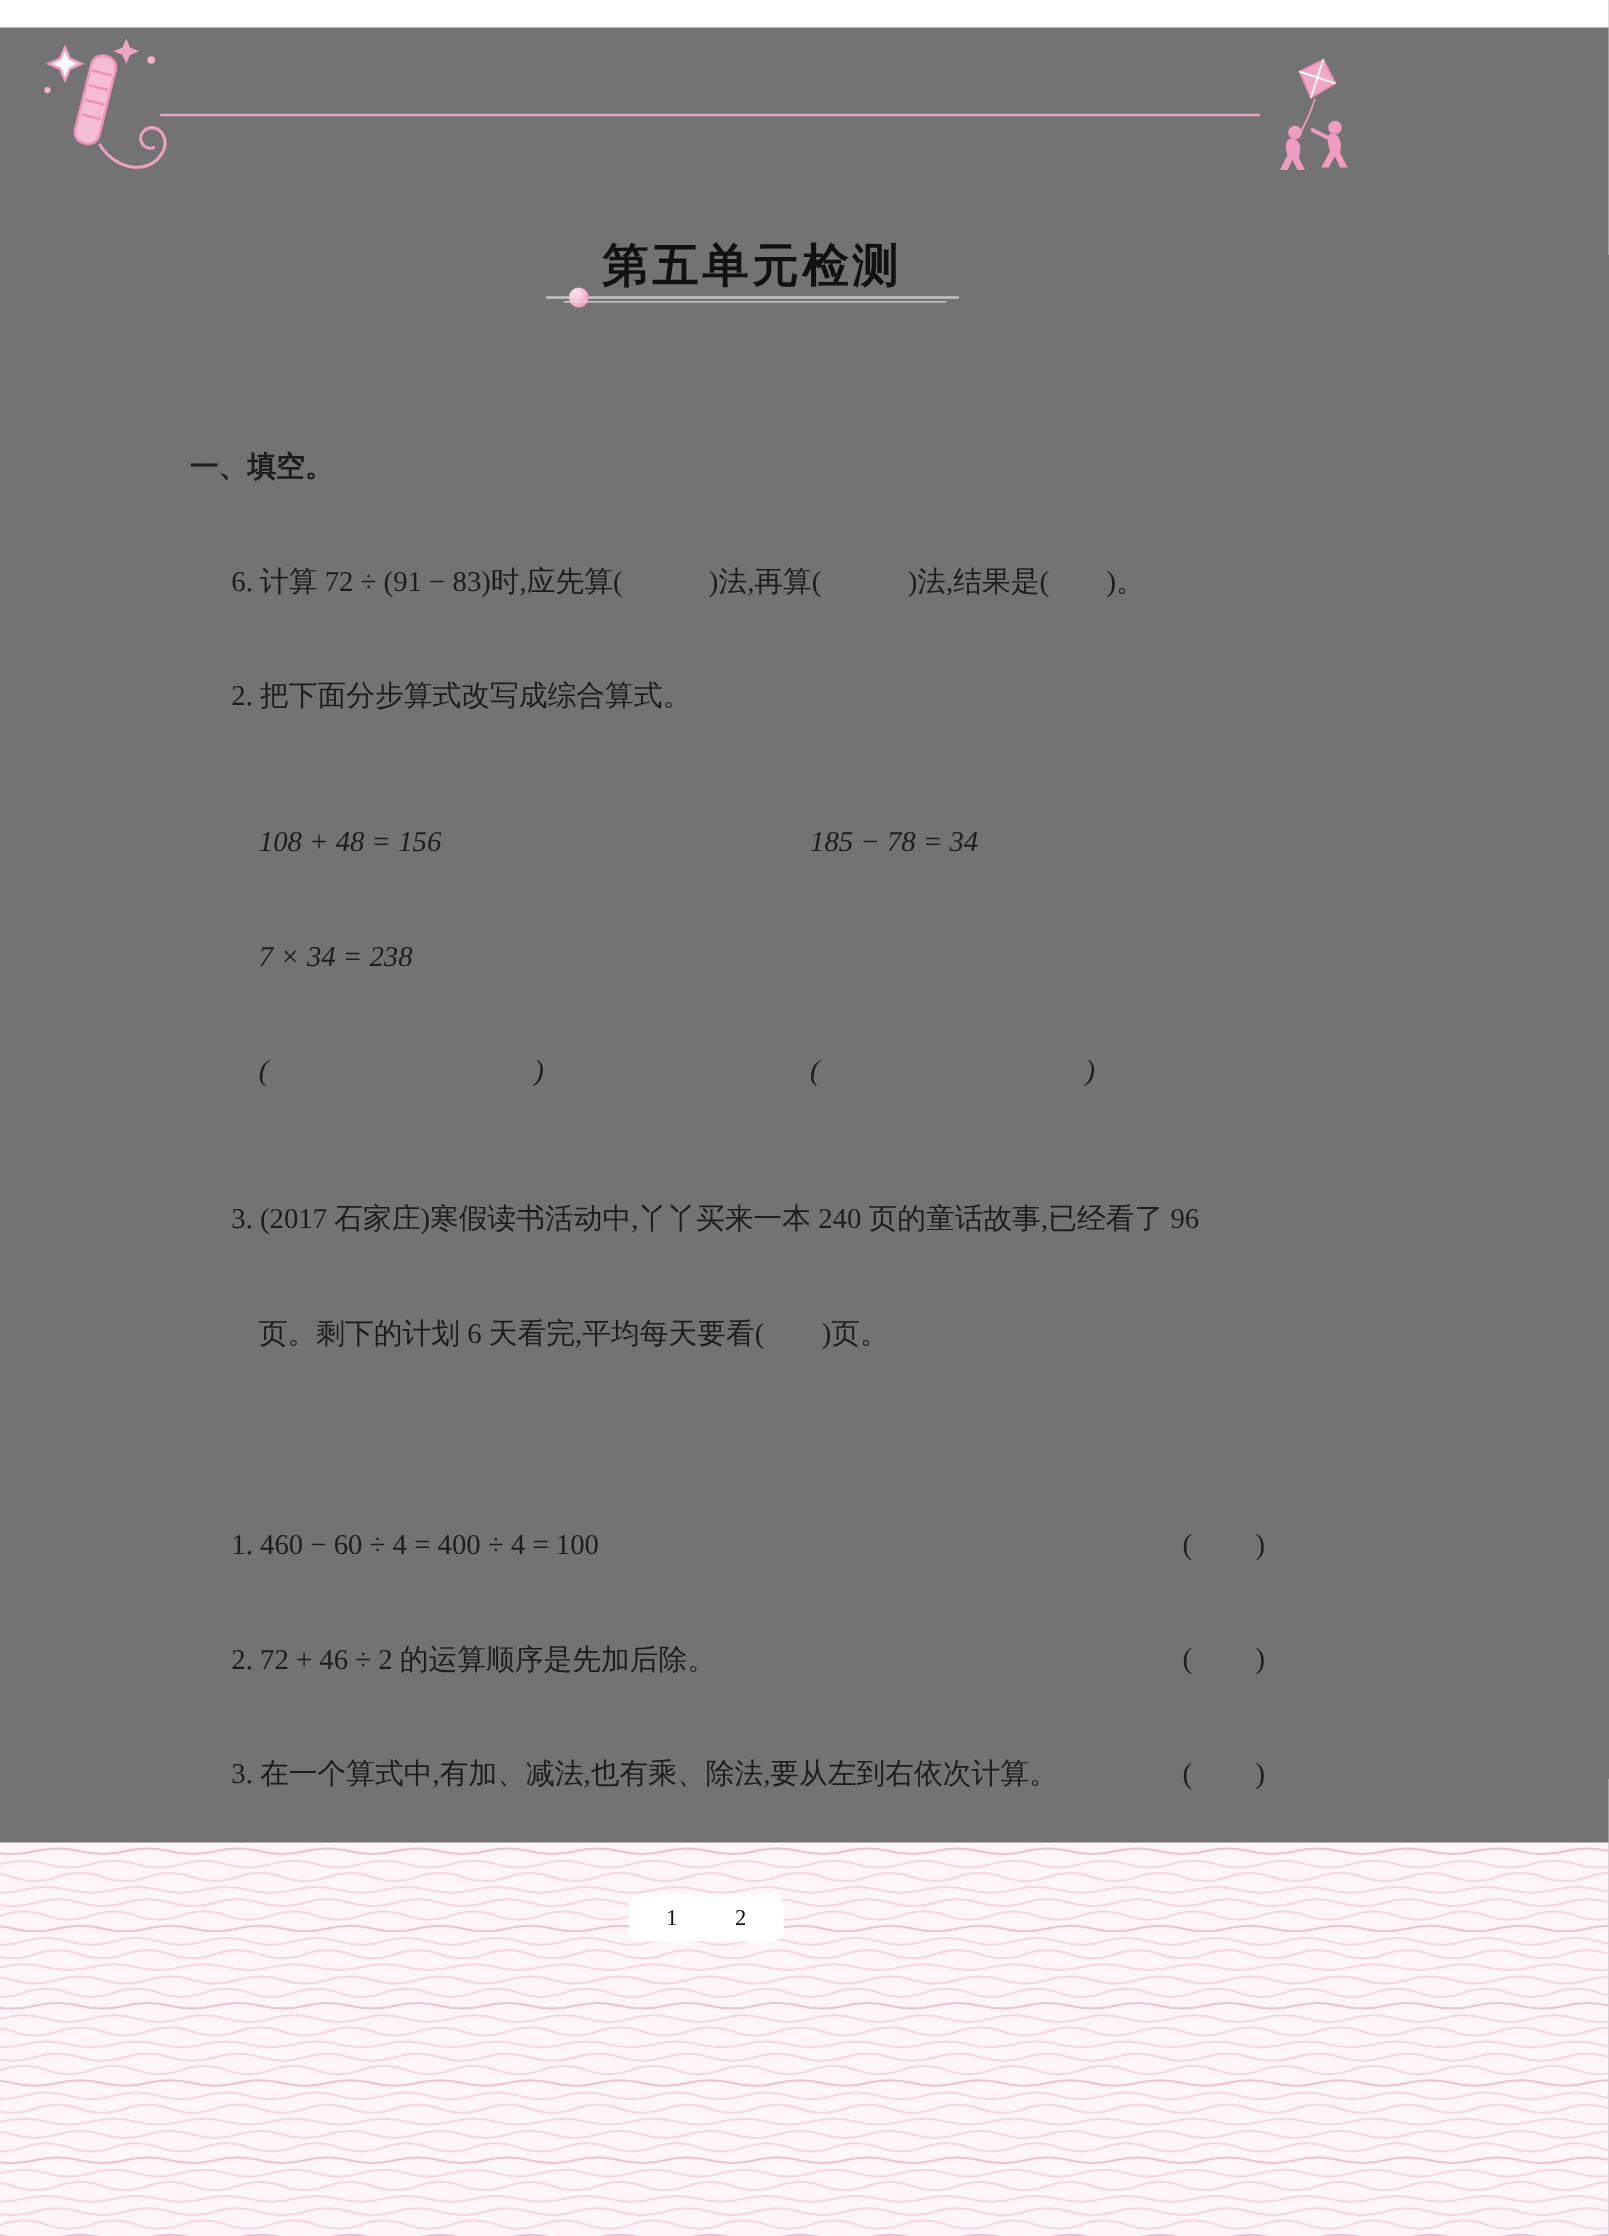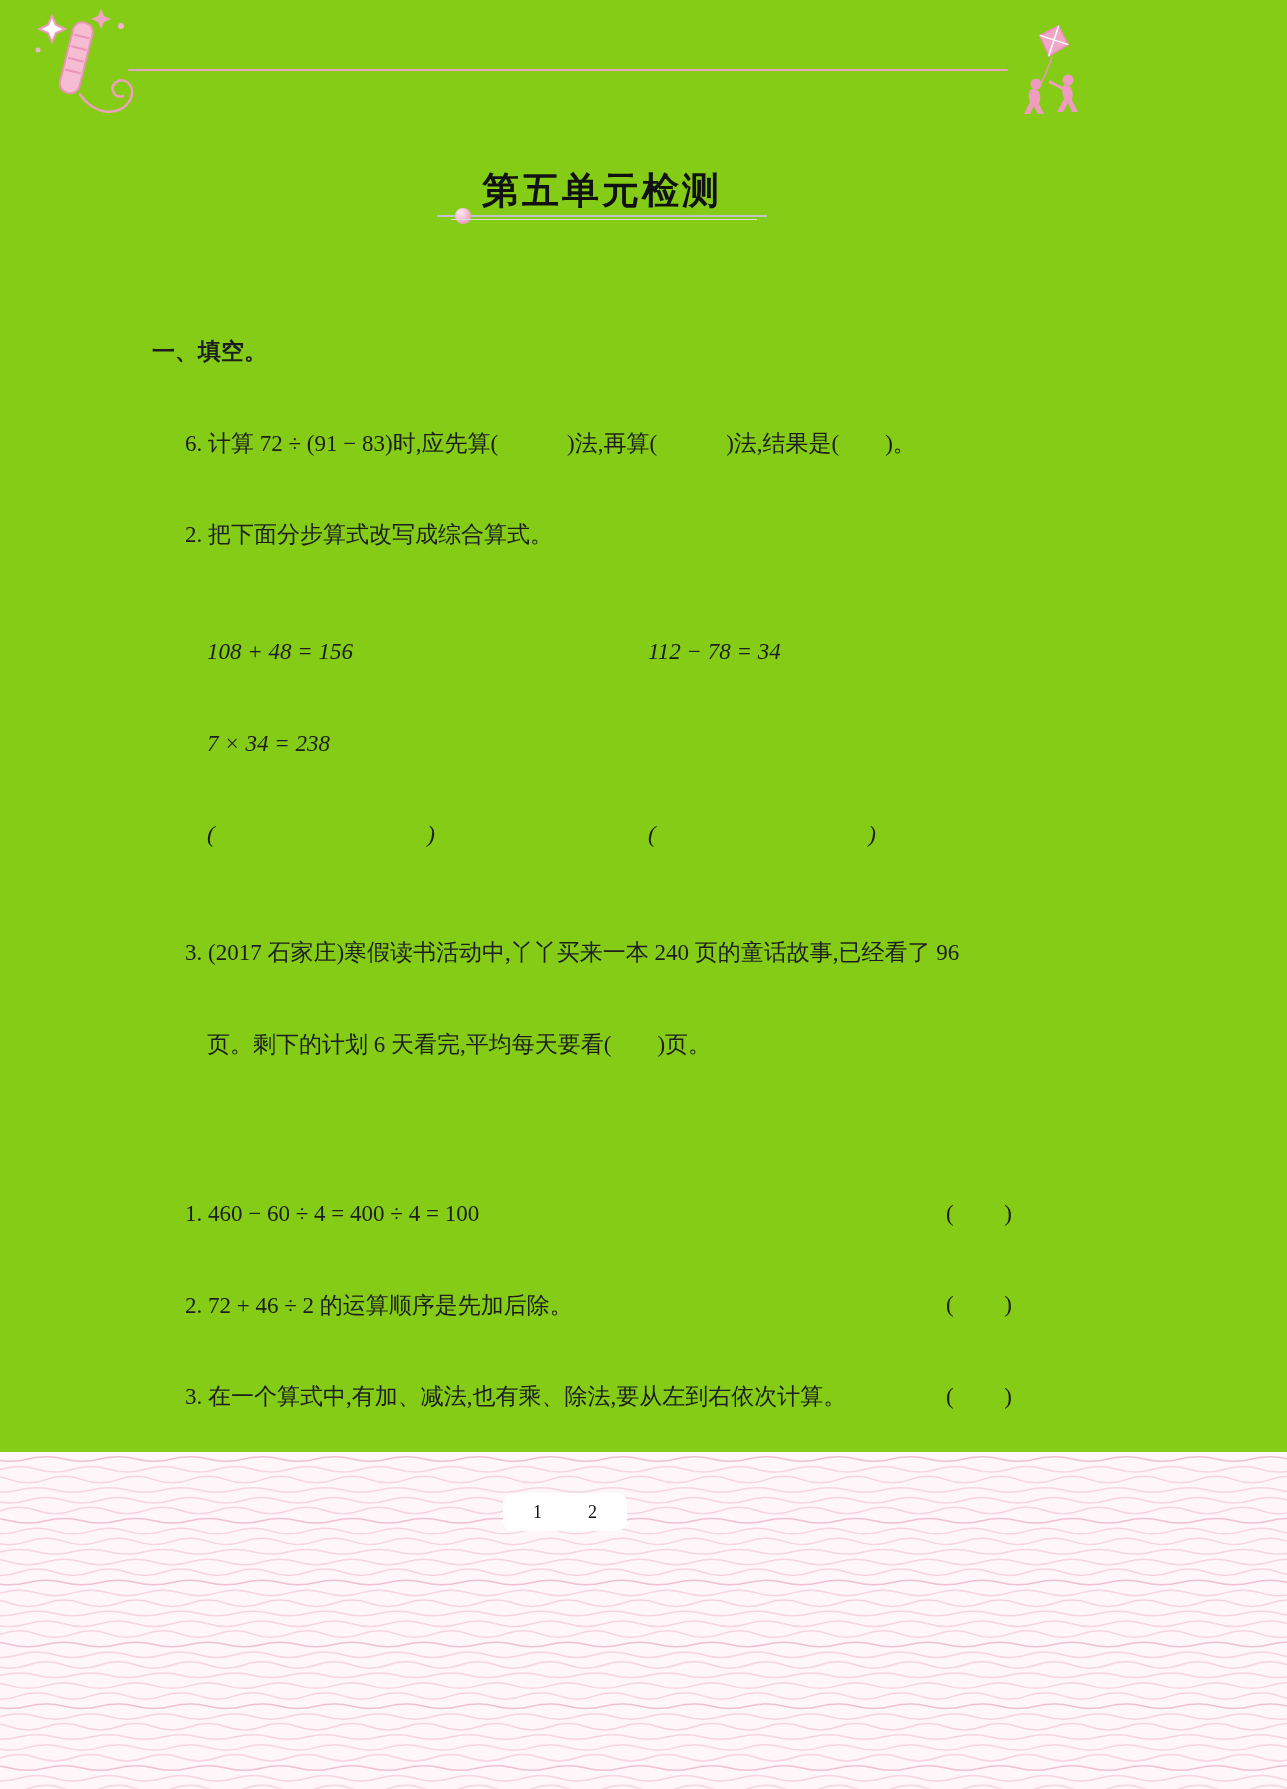--- a/index.html
+++ b/index.html
@@ -4,21 +4,21 @@
 <style>
   * { margin: 0; padding: 0; box-sizing: border-box; }
   html, body { width: 1287px; height: 1789px; }
   body {
     position: relative;
     background: #ffffff;
     font-family: "Liberation Serif", "DejaVu Serif", serif;
     color: #1d1d1d;
     overflow: hidden;
   }
-  .page { position: absolute; inset: 0; background: #84cc16; }
+  .page { position: absolute; inset: 0; background: #737373; margin-top: 22px; }
 
   
   .orn-left  { position: absolute; left: 22px;  top: 4px; }
   .orn-right { position: absolute; left: 1002px; top: 22px; }
   .hdr-line  { position: absolute; left: 128px; top: 69px; width: 880px; height: 2px;
                background: #e7a6c3; border-radius: 2px; }
 
   
   .title {
     position: absolute; top: 166px; left: 602px; transform: translateX(-50%);
@@ -98,21 +98,21 @@
 
   <div class="content">
 
     
     <div class="row sec">一、填空。</div>
     <div class="row ind1">6. 计算 72 ÷ (91 − 83)时,应先算(            )法,再算(            )法,结果是(        )。</div>
     <div class="row ind1">2. 把下面分步算式改写成综合算式。</div>
 
     <div class="row grid-eq">
       <span>108 + 48 = 156</span>
-      <span>112 − 78 = 34</span>
+      <span>185 − 78 = 34</span>
     </div>
     <div class="row grid-eq">
       <span>7 × 34 = 238</span>
     </div>
     <div class="row grid-eq">
       <span class="pair pair-wide">
         <span>(</span>
         <span>)</span>
       </span>
       <span class="pair pair-wide">

